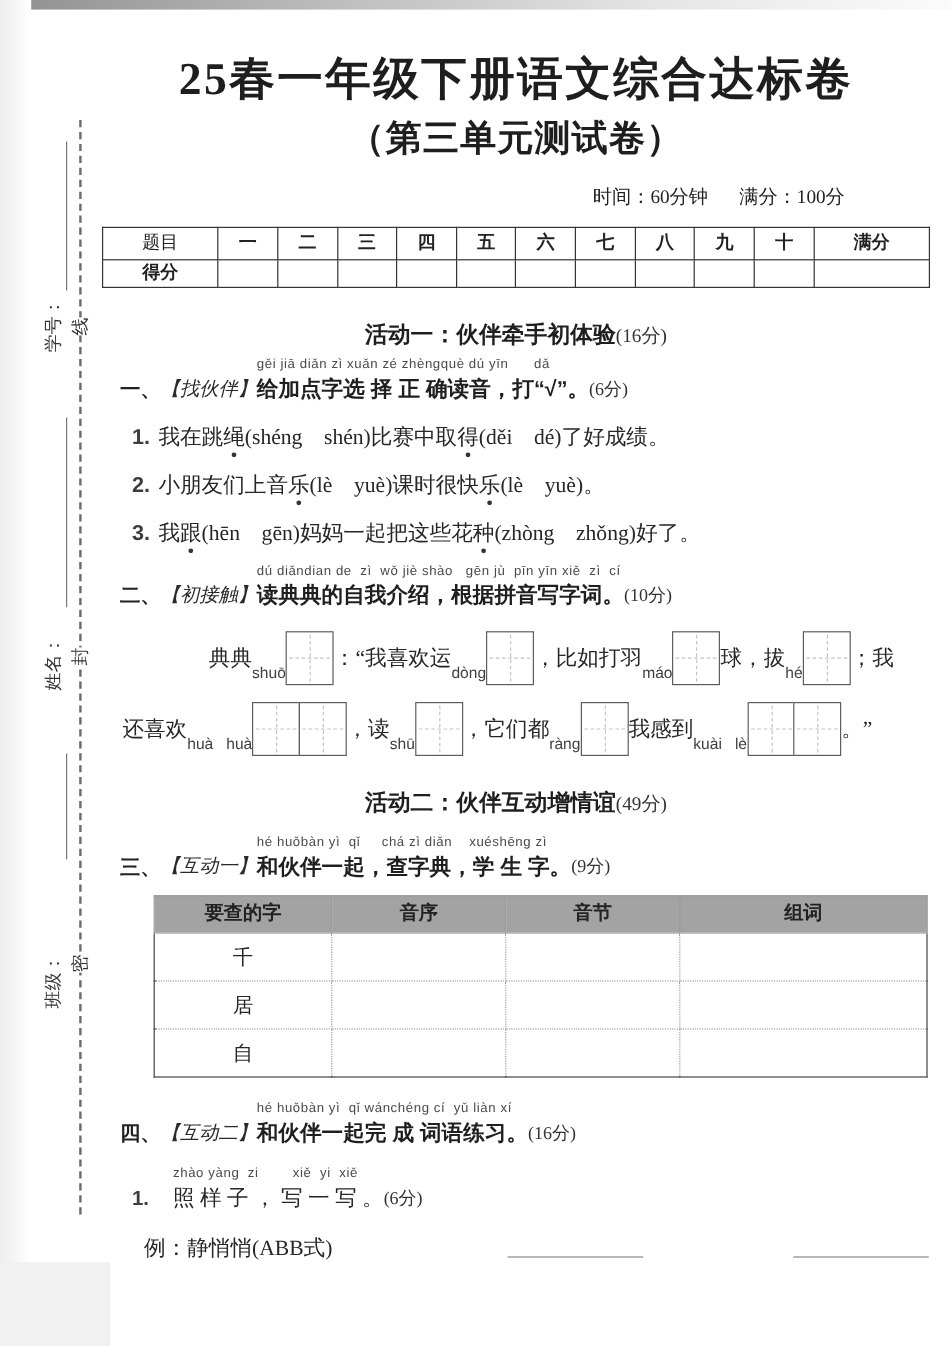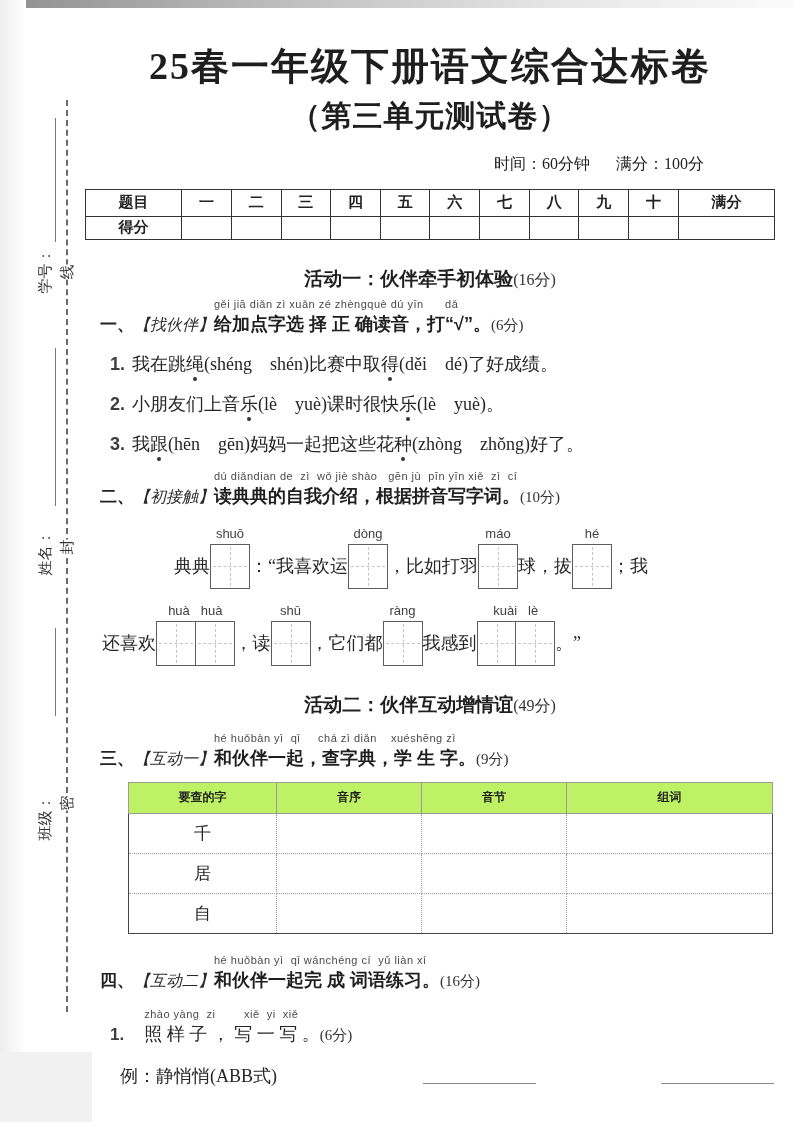--- a/index.html
+++ b/index.html
@@ -35,21 +35,21 @@
     letter-spacing:1px; line-height:1.2; color:#1e1e1e; }
   .exam-info { margin-top:20px; text-align:right; padding-right:70px; font-size:16px; color:#222; }
   .exam-info .gap { display:inline-block; width:26px; }
 
   table { border-collapse:collapse; }
   .score-table { margin-top:14px; width:690px; margin-left:-1px; }
   .score-table th, .score-table td { border:1px solid #333; font-size:15px; font-weight:600;
     text-align:center; padding:0; color:#222; }
   .score-table th { height:26px; }
   .score-table td { height:22px; }
-  .score-table .qcell { font-weight:700; }
+  .score-table .qcell { font-weight:400; }
 
   .activity-heading { text-align:center; font-family:"Liberation Sans", sans-serif;
     font-weight:bold; font-size:19px; color:#1f1f1f; }
   .act1 { margin-top:26px; }
   .act2 { margin-top:26px; }
   .activity-heading .score { font-family:"Liberation Serif", serif; font-weight:normal;
     font-size:16px; color:#333; }
 
   .q-header { display:flex; align-items:flex-end; margin-left:14px; }
   .q-num { font-size:17px; font-weight:bold; color:#222; line-height:27px; white-space:pre; }
@@ -66,35 +66,35 @@
   .item-num { font-family:"Liberation Sans", sans-serif; font-weight:bold; color:#3d3d3d;
     margin-right:7px; }
   .dot-under { position:relative; display:inline-block; }
   .dot-under::after { content:""; position:absolute; left:50%; bottom:-3px; width:4px; height:4px;
     margin-left:-2px; border-radius:50%; background:#333; }
 
   .fill-line { display:flex; align-items:flex-end; }
   .fill-1 { margin-top:16px; margin-left:88px; }
   .fill-2 { margin-top:14px; margin-left:16px; }
   .fl-text { font-size:18px; color:#262626; padding-bottom:11px; white-space:pre; }
-  .box-group { display:inline-flex; flex-direction:column; align-items:center; }
+  .box-group { display:inline-flex; flex-direction:row; align-items:flex-end; }
   .box-pinyin { font-family:"Liberation Sans", sans-serif; font-size:13px; color:#3f3f3f;
     margin-bottom:3px; white-space:pre; }
   .box-row { display:flex; }
   .tzg { width:40px; height:45px; border:1.5px solid #5d5d5d; position:relative;
     background:#fff; box-sizing:border-box; }
   .tzg + .tzg { margin-left:-1.5px; }
   .tzg::before { content:""; position:absolute; left:2px; right:2px; top:50%;
     border-top:1px dashed #c4c4c4; }
   .tzg::after { content:""; position:absolute; top:2px; bottom:2px; left:50%;
     border-left:1px dashed #c4c4c4; }
 
   .q3-header { margin-top:14px; }
   .dict-table { margin-top:10px; margin-left:42px; width:645px; border:1.5px solid #444; }
-  .dict-table th { background:#bef264; border:1px solid #9a9a9a; font-size:12px; font-weight:600;
+  .dict-table th { background:#a3a3a3; border:1px solid #9a9a9a; font-size:16px; font-weight:600;
     height:28px; color:#222; }
   .dict-table td { border:1px dotted #9f9f9f; height:37px; text-align:center; font-size:17px;
     color:#262626; }
   .dict-table .col0 { width:23%; } .dict-table .col1 { width:22.5%; }
   .dict-table .col2 { width:22.5%; } .dict-table .col3 { width:32%; }
 
   .q4-header { margin-top:20px; }
   .sub-item { display:flex; align-items:flex-end; margin-top:14px; margin-left:24px; }
   .sub-num { font-family:"Liberation Sans", sans-serif; font-weight:bold; font-size:17px;
     color:#3d3d3d; line-height:27px; }

